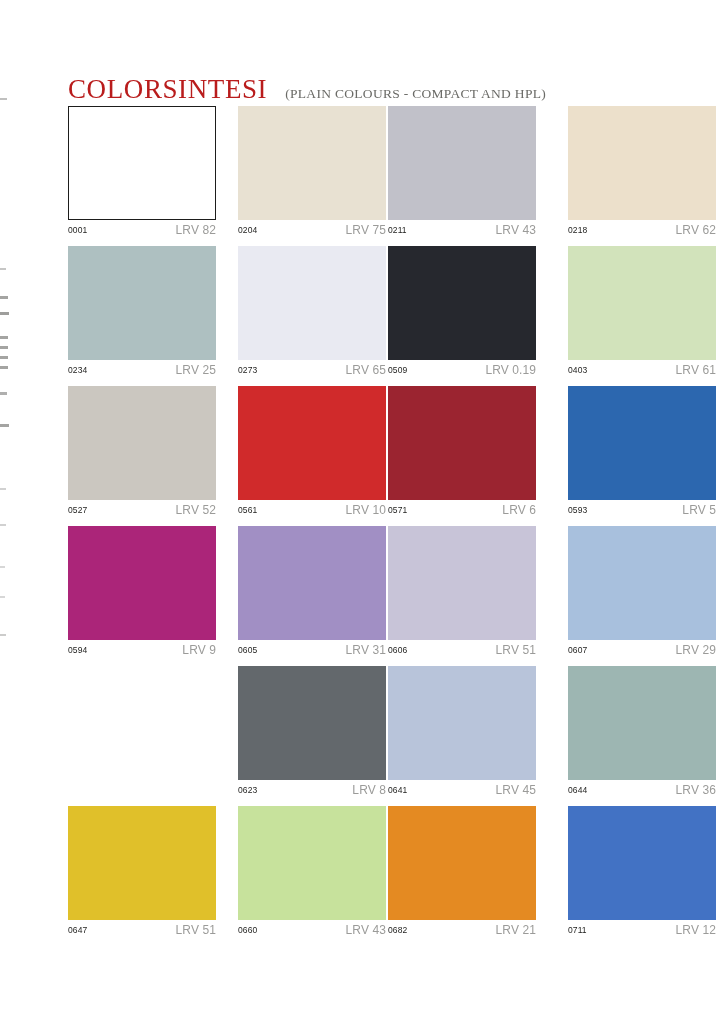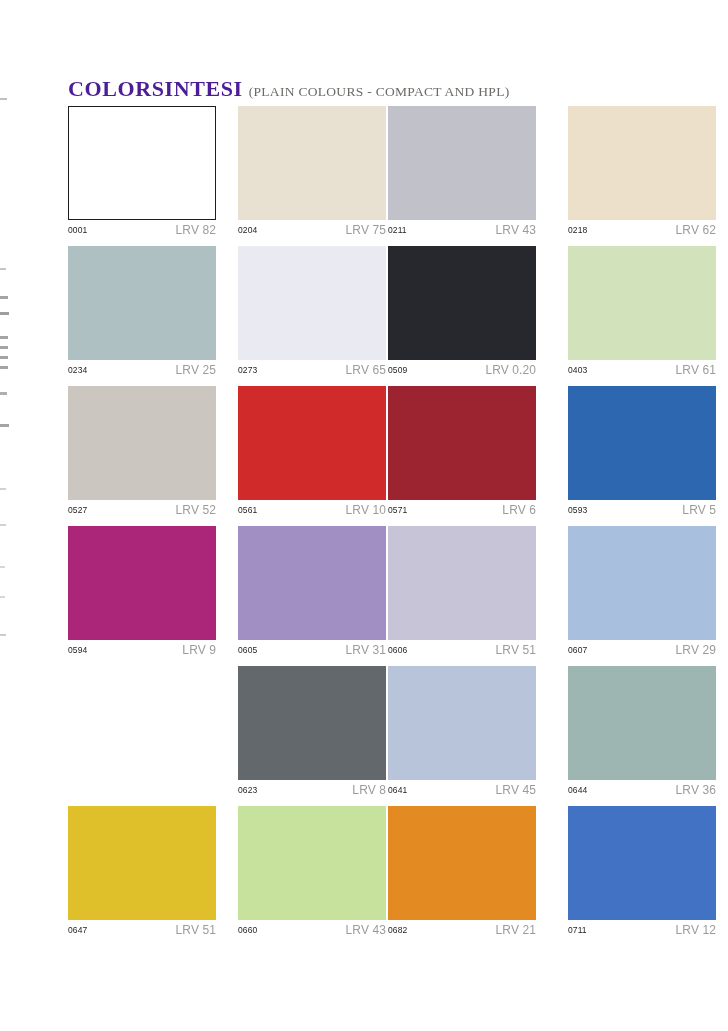--- a/index.html
+++ b/index.html
@@ -32,31 +32,31 @@
     position: absolute;
     left: 68px;
     top: 76px;
     width: 640px;
     height: 26px;
     white-space: nowrap;
     line-height: 26px;
   }
   #brand-title {
     font-family: "Liberation Serif", serif;
-    font-size: 22px;
+    font-size: 27px;
     letter-spacing: 0.6px;
-    color: #4c1d95;
-    font-weight: 700;
+    color: #b91c1c;
+    font-weight: 400;
   }
   #header-subtitle {
     font-family: "Liberation Serif", serif;
     font-size: 13.5px;
     letter-spacing: 0.3px;
     color: #6a6a66;
-    margin-left: 6px;
+    margin-left: 18px;
   }
 
   
   #grid {
     position: absolute;
     left: 68px;
     top: 106px;
     width: 632px;
   }
   .swatch-row {
@@ -199,21 +199,21 @@
           <div class="swatch-chip" style="background: rgb(233, 234, 242);"></div>
           <div class="swatch-meta">
             <span class="swatch-code">0273</span>
             <span class="swatch-lrv">LRV 65</span>
           </div>
         </div>
         <div class="swatch-cell c2">
           <div class="swatch-chip" style="background: rgb(38, 40, 46);"></div>
           <div class="swatch-meta">
             <span class="swatch-code">0509</span>
-            <span class="swatch-lrv">LRV 0.20</span>
+            <span class="swatch-lrv">LRV 0.19</span>
           </div>
         </div>
         <div class="swatch-cell c3">
           <div class="swatch-chip" style="background: rgb(210, 227, 187);"></div>
           <div class="swatch-meta">
             <span class="swatch-code">0403</span>
             <span class="swatch-lrv">LRV 61</span>
           </div>
         </div>
       </div>

